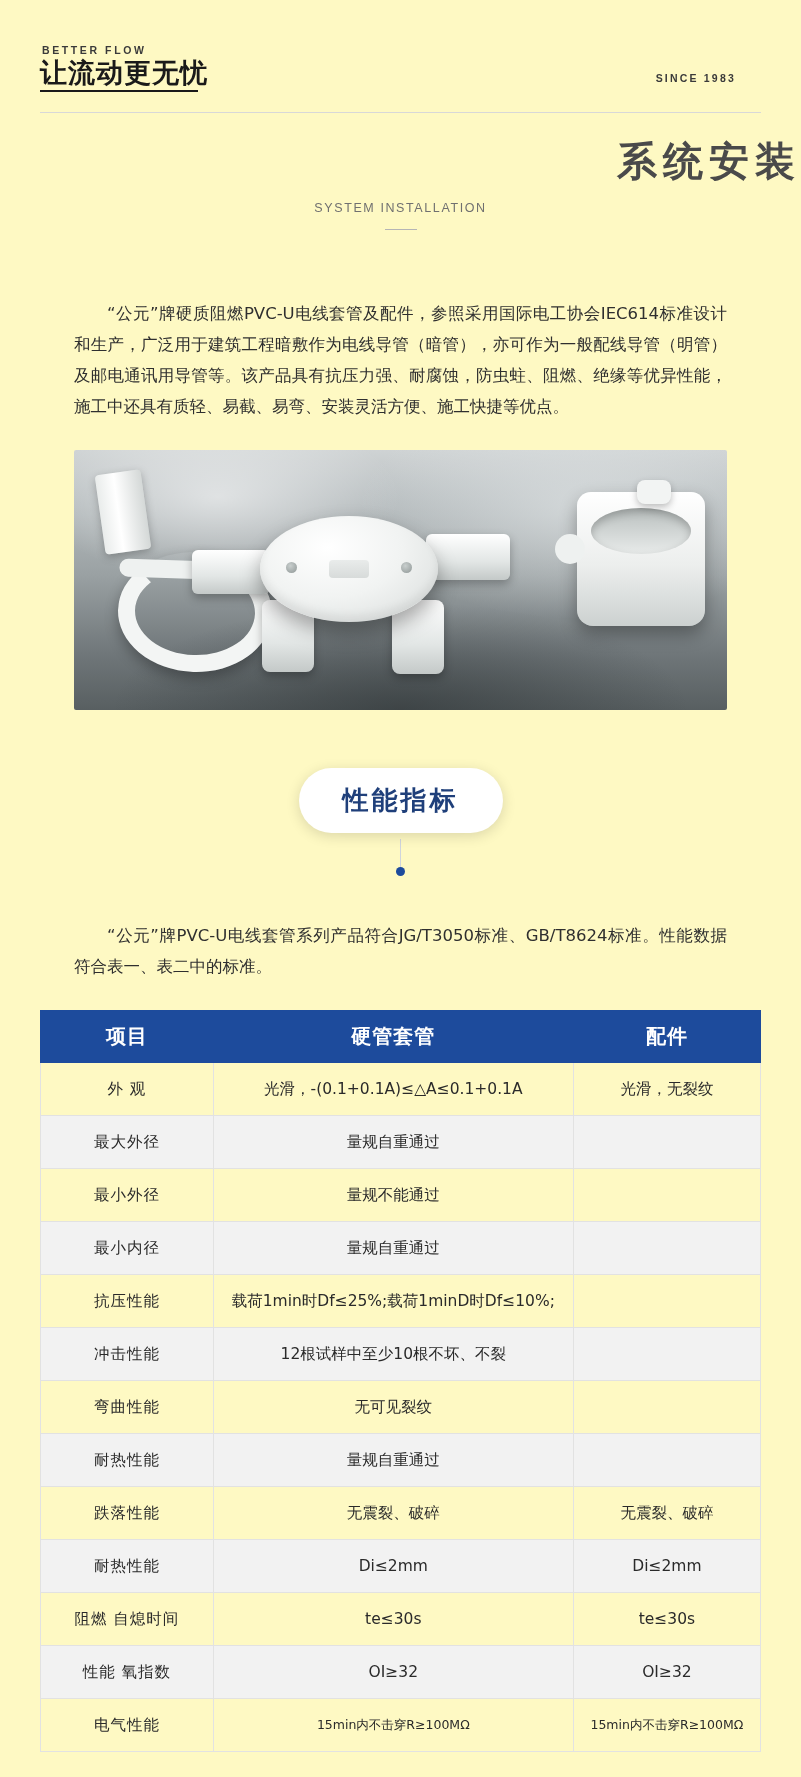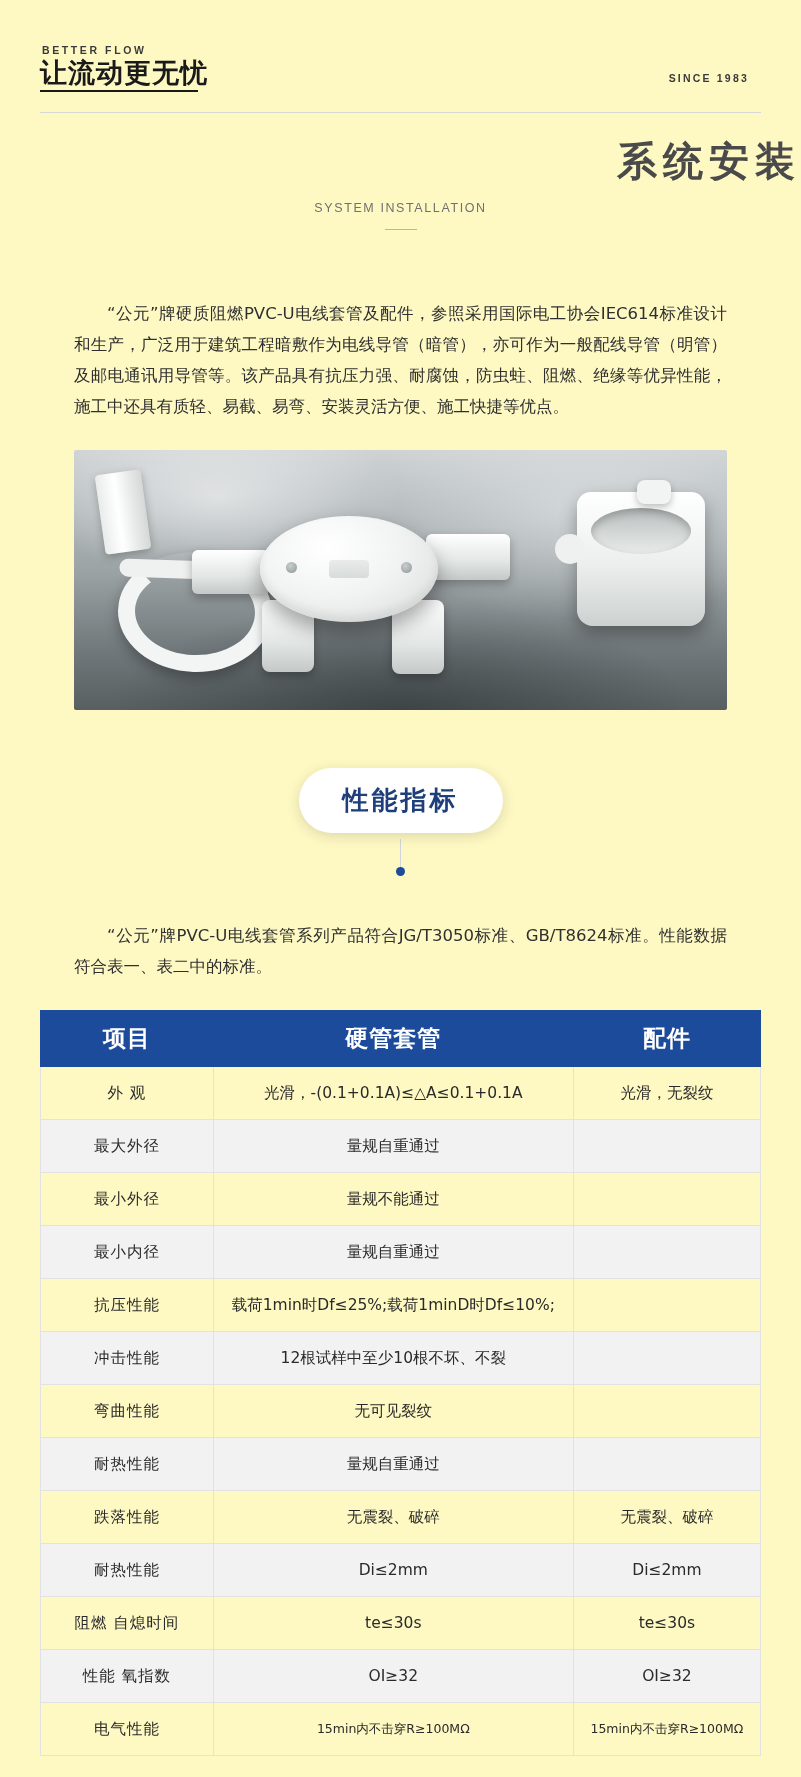--- a/index.html
+++ b/index.html
@@ -51,21 +51,21 @@
     font-family: "DejaVu Sans", "Liberation Sans", sans-serif;
   }
   .brand-rule {
     width: 158px;
     height: 2px;
     background: #1a1a1a;
     margin-top: 3px;
   }
   .since {
     position: absolute;
-    right: 52px;
+    right: 65px;
     top: 72px;
     font-size: 10.5px;
     letter-spacing: 2.2px;
     color: #3a3a3a;
     font-weight: bold;
   }
   .header-line {
     position: absolute;
     left: 40px;
     right: 40px;
@@ -276,21 +276,21 @@
   }
   table.spec {
     width: 100%;
     border-collapse: collapse;
     table-layout: fixed;
     font-family: "DejaVu Sans", "Liberation Sans", sans-serif;
   }
   table.spec th {
     background: #1d4b9c;
     color: #ffffff;
-    font-size: 23px;
+    font-size: 20px;
     font-weight: bold;
     padding: 12px 20px;
     letter-spacing: 1px;
     border: 1px solid #1d4b9c;
   }
   table.spec col.c1 { width: 24%; }
   table.spec col.c2 { width: 50%; }
   table.spec col.c3 { width: 26%; }
   table.spec td {
     border: 1px solid #e2e2e2;

